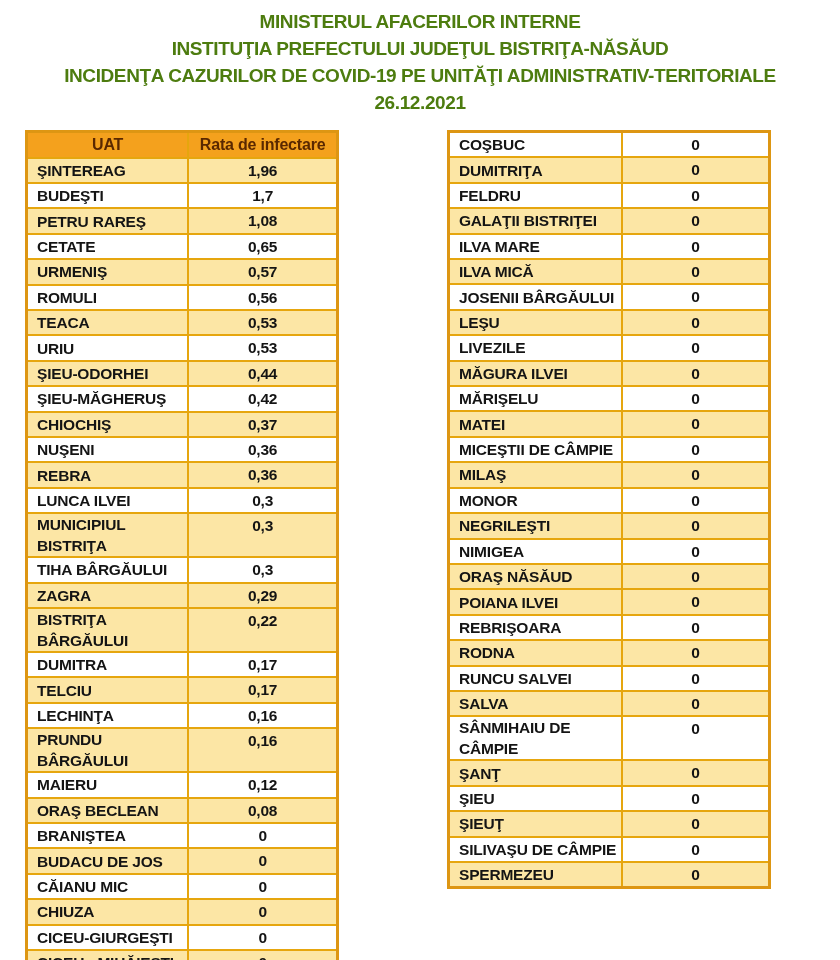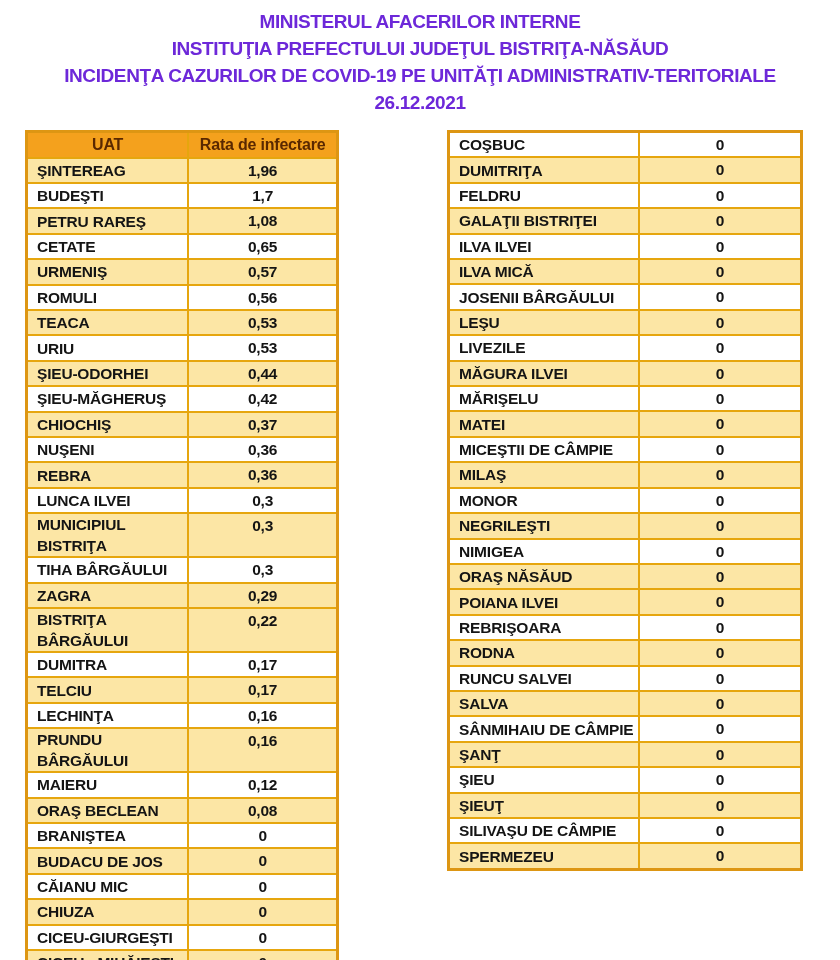--- a/index.html
+++ b/index.html
@@ -9,37 +9,37 @@
     font-family: "Liberation Sans", sans-serif;
     overflow: hidden;
   }
   .page { position: relative; width: 840px; height: 960px; }
 
   
   .title-block {
     position: absolute;
     top: 8px; left: 0; width: 840px;
     text-align: center;
-    color: #6d28d9;
+    color: #4d7c0f;
     font-weight: bold;
     font-size: 19px;
     line-height: 27px;
     letter-spacing: -0.4px;
   }
 
   
   table.uat-table {
     position: absolute;
     border-collapse: collapse;
     border: 3px solid #DD9613;
     table-layout: fixed;
     font-weight: bold;
   }
   #left-table  { top: 130px; left: 25px;  width: 314px; }
-  #right-table { top: 130px; left: 447px; width: 356px; }
+  #right-table { top: 130px; left: 447px; width: 324px; }
 
   #left-table  col.c-uat  { width: 52%; }
   #left-table  col.c-rate { width: 48%; }
   #right-table col.c-uat  { width: 54%; }
   #right-table col.c-rate { width: 46%; }
 
   .uat-table th, .uat-table td {
     border: 2px solid #E6A60E;
   }
   .uat-table th {
@@ -235,21 +235,21 @@
         </tr>
         <tr class="white">
           <td class="uat">FELDRU</td>
           <td class="rate">0</td>
         </tr>
         <tr class="yellow">
           <td class="uat">GALAŢII BISTRIŢEI</td>
           <td class="rate">0</td>
         </tr>
         <tr class="white">
-          <td class="uat">ILVA ILVEI</td>
+          <td class="uat">ILVA MARE</td>
           <td class="rate">0</td>
         </tr>
         <tr class="yellow">
           <td class="uat">ILVA MICĂ</td>
           <td class="rate">0</td>
         </tr>
         <tr class="white">
           <td class="uat">JOSENII BÂRGĂULUI</td>
           <td class="rate">0</td>
         </tr>

